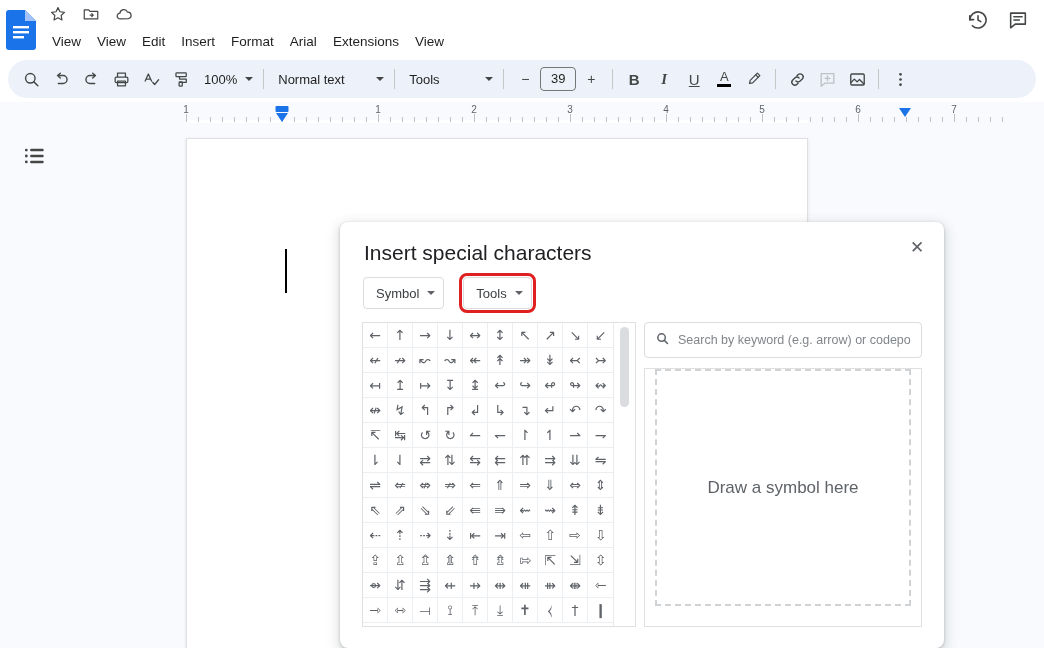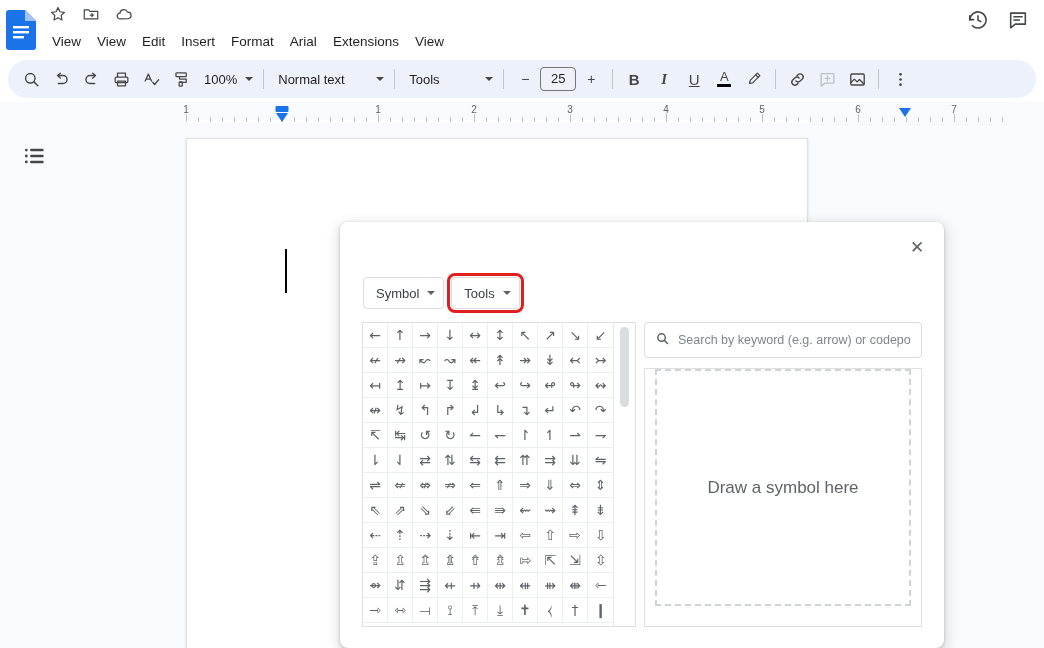--- a/index.html
+++ b/index.html
@@ -156,21 +156,21 @@
   .dlg-title {
     position: absolute; left: 24px; top: 16px;
     font-size: 21px; color: #202124; font-weight: 400; line-height: 30px;
   }
   .dlg-close {
     position: absolute; right: 14px; top: 12px; width: 26px; height: 26px;
     display: flex; align-items: center; justify-content: center;
     color: #5f6368; font-size: 17px; border-radius: 50%;
   }
   .dlg-selects {
-    position: absolute; left: 23px; top: 55px; display: flex; gap: 7px; align-items: flex-end;
+    position: absolute; left: 23px; top: 55px; display: flex; gap: 19px; align-items: flex-end;
   }
   .dlg-select {
     height: 32px; border: 1px solid #dadce0; border-radius: 4px;
     display: flex; align-items: center; padding: 0 8px 0 12px;
     font-size: 13px; color: #3c4043; background: #fff;
   }
   .dlg-select .caret { border-top-color: #5f6368; margin-left: 8px; }
   .dlg-select.highlighted {
     outline: 3px solid #e02020; outline-offset: 1px;
     border-color: #dadce0;
@@ -358,21 +358,21 @@
   <div class="tb-select font">
     <span>Tools</span>
     <span class="caret"></span>
   </div>
 
   <div class="tb-sep"></div>
 
   <div class="tb-btn">
     <span class="tb-icon-label">−</span>
   </div>
-  <div class="fontsize-box">25</div>
+  <div class="fontsize-box">39</div>
   <div class="tb-btn">
     <span class="tb-icon-label">+</span>
   </div>
 
   <div class="tb-sep"></div>
 
   <div class="tb-btn">
     <span class="tb-text" style="font-weight:700">B</span>
   </div>
   <div class="tb-btn">
@@ -526,20 +526,21 @@
     </svg>
   </div>
 
   <div class="page">
     <div class="text-caret"></div>
   </div>
 </div>
 
 <div class="dialog">
 
+  <div class="dlg-title">Insert special characters</div>
 
   <div class="dlg-close">✕</div>
 
   <div class="dlg-selects">
     <div class="dlg-select">
       <span>Symbol</span>
       <span class="caret"></span>
     </div>
     <div class="dlg-select highlighted">
       <span>Tools</span>

